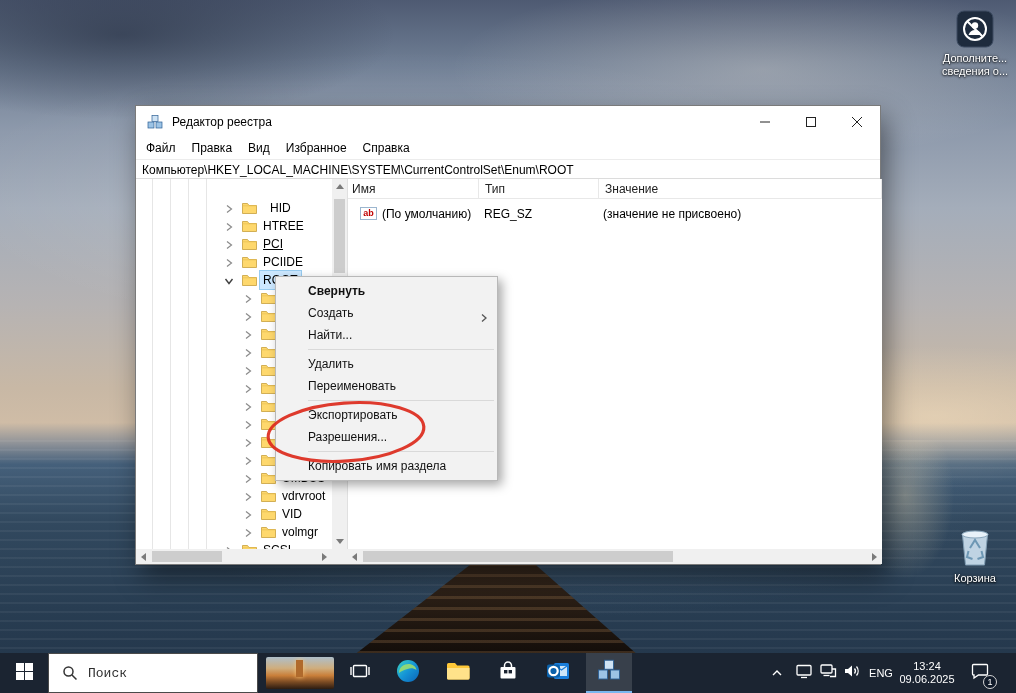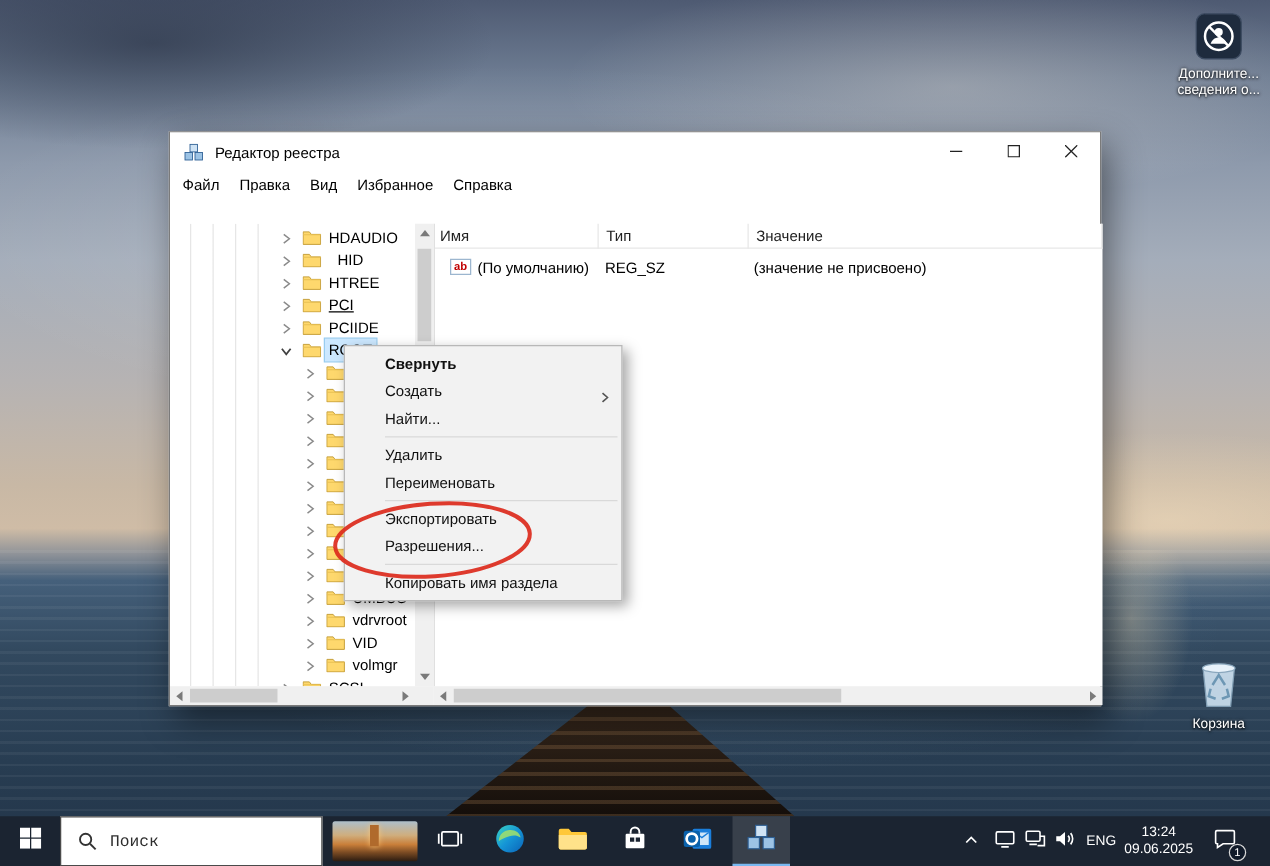--- a/index.html
+++ b/index.html
@@ -166,34 +166,27 @@
             <span><svg width="10" height="10">
                 <line x1="0" y1="0" x2="10" y2="10" stroke="#222"></line>
                 <line x1="10" y1="0" x2="0" y2="10" stroke="#222"></line>
               </svg></span>
           </div>
       </div>
     </div>
 
     <div class="menubar"><div class="menu-item">Файл</div><div class="menu-item">Правка</div><div class="menu-item">Вид</div><div class="menu-item">Избранное</div><div class="menu-item">Справка</div></div>
 
+    <div class="addressbar">
+      <input type="text" readonly="" value="Компьютер\HKEY_LOCAL_MACHINE\SYSTEM\CurrentControlSet\Enum\ROOT" style="">
+    </div>
 
     <div class="win-content">
       <div class="tree-pane">
         <div class="tree-guides"></div>
-      <div class="tree-row" style="top: 2px;">
-            <span class="chev" style="left: 88px;"><svg width="10" height="10" viewBox="0 0 10 10">
-                <polyline points="3,1.5 7.5,5 3,8.5" fill="none" stroke="#8a8a8a" stroke-width="1.2"></polyline>
-              </svg></span>
-            <span class="ticon" style="left: 106px;"><svg width="15" height="12" viewBox="0 0 15 12">
-                <path d="M.5 1.5h5l1.5 2h7.5v8H.5z" fill="#fed86d" stroke="#c7a03c" stroke-width="0.8"></path>
-                <path d="M.5 3.8h14" stroke="#e8c053" stroke-width="0.8"></path>
-              </svg></span>
-            <span class="tlabel" style="left: 124px;">HDAUDIO</span>
-          </div>
           <div class="tree-row" style="top: 20px;">
             <span class="chev" style="left: 88px;"><svg width="10" height="10" viewBox="0 0 10 10">
                 <polyline points="3,1.5 7.5,5 3,8.5" fill="none" stroke="#8a8a8a" stroke-width="1.2"></polyline>
               </svg></span>
             <span class="ticon" style="left: 106px;"><svg width="15" height="12" viewBox="0 0 15 12">
                 <path d="M.5 1.5h5l1.5 2h7.5v8H.5z" fill="#fed86d" stroke="#c7a03c" stroke-width="0.8"></path>
                 <path d="M.5 3.8h14" stroke="#e8c053" stroke-width="0.8"></path>
               </svg></span>
             <span class="tlabel" style="left: 131px;">HID</span>
           </div>

